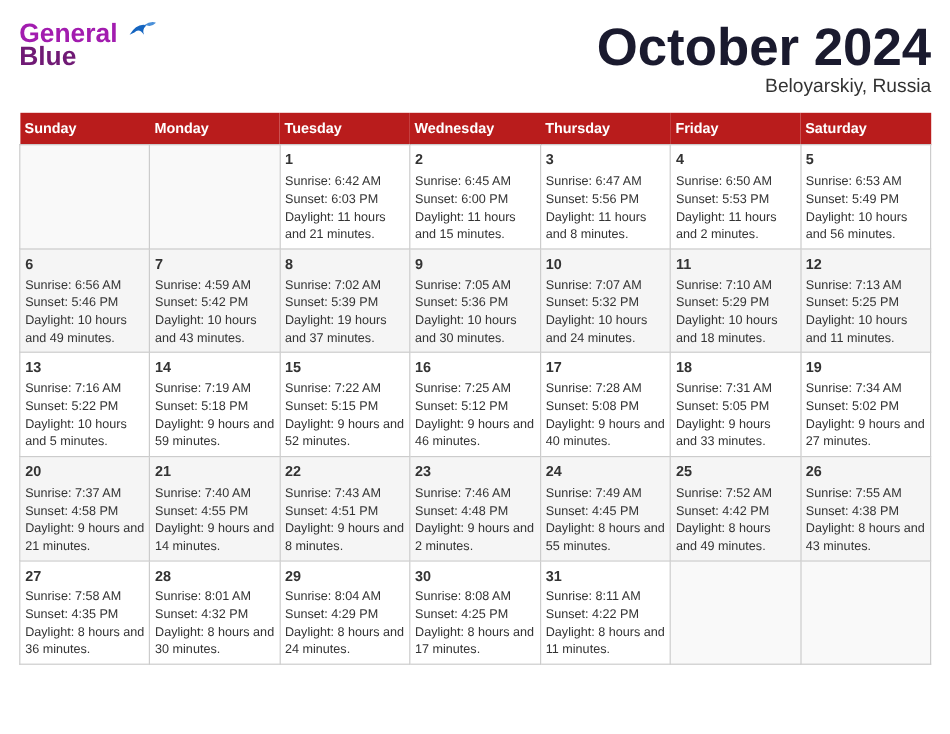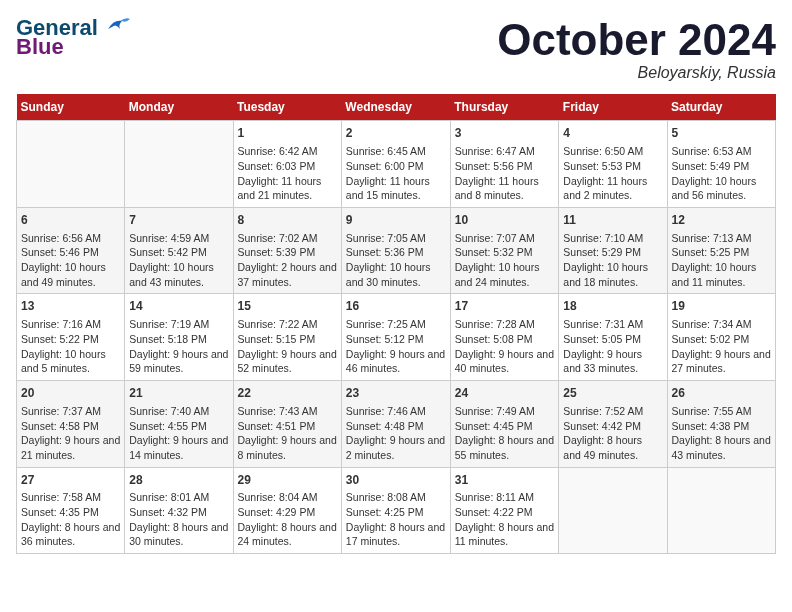--- a/index.html
+++ b/index.html
@@ -26,21 +26,20 @@
     }
     .month-year {
       font-size: 44px;
       font-weight: bold;
       color: #1a1a2e;
       line-height: 1.1;
     }
     .location {
       font-size: 16px;
       color: #333;
-      font-style: italic;
     }
     table {
       width: 100%;
       border-collapse: collapse;
       font-size: 11px;
     }
     thead tr th {
       background: #b91c1c;
       color: #fff;
       padding: 6px 4px;
@@ -73,21 +72,21 @@
     tbody tr:nth-child(even) td:not(.empty) {
       background: #f5f5f5;
     }
   </style>
 </head>
 <body>
 
 <div class="header">
   <div class="logo">
     <div style="display:flex; align-items:center;">
-      <div style="font-size:22px; font-weight:bold; color:#0c4a6e; line-height:1.1;">
+      <div style="font-size:22px; font-weight:bold; color:#a21caf; line-height:1.1;">
         <span>General</span>
       </div>
       <svg width="30" height="22" viewBox="0 0 30 22" style="margin-left:2px; margin-top:-4px;">
         <path d="M8 14 Q14 4 22 6 Q18 10 20 14 Q16 8 12 12 Z" fill="#1565c0"></path>
         <path d="M20 6 Q26 2 30 4 Q26 8 22 6 Z" fill="#4a90d9"></path>
       </svg>
     </div>
     <div style="font-size:22px; font-weight:bold; color:#701a75; margin-top:-6px;">Blue</div>
   </div>
   <div class="title-block">
@@ -153,21 +152,21 @@
         <td>
           <span class="day-num">7</span>
           <div>Sunrise: 4:59 AM</div>
           <div>Sunset: 5:42 PM</div>
           <div>Daylight: 10 hours and 43 minutes.</div>
         </td>
         <td>
           <span class="day-num">8</span>
           <div>Sunrise: 7:02 AM</div>
           <div>Sunset: 5:39 PM</div>
-          <div>Daylight: 2 hours and 37 minutes.</div>
+          <div>Daylight: 19 hours and 37 minutes.</div>
         </td>
         <td>
           <span class="day-num">9</span>
           <div>Sunrise: 7:05 AM</div>
           <div>Sunset: 5:36 PM</div>
           <div>Daylight: 10 hours and 30 minutes.</div>
         </td>
         <td>
           <span class="day-num">10</span>
           <div>Sunrise: 7:07 AM</div>

